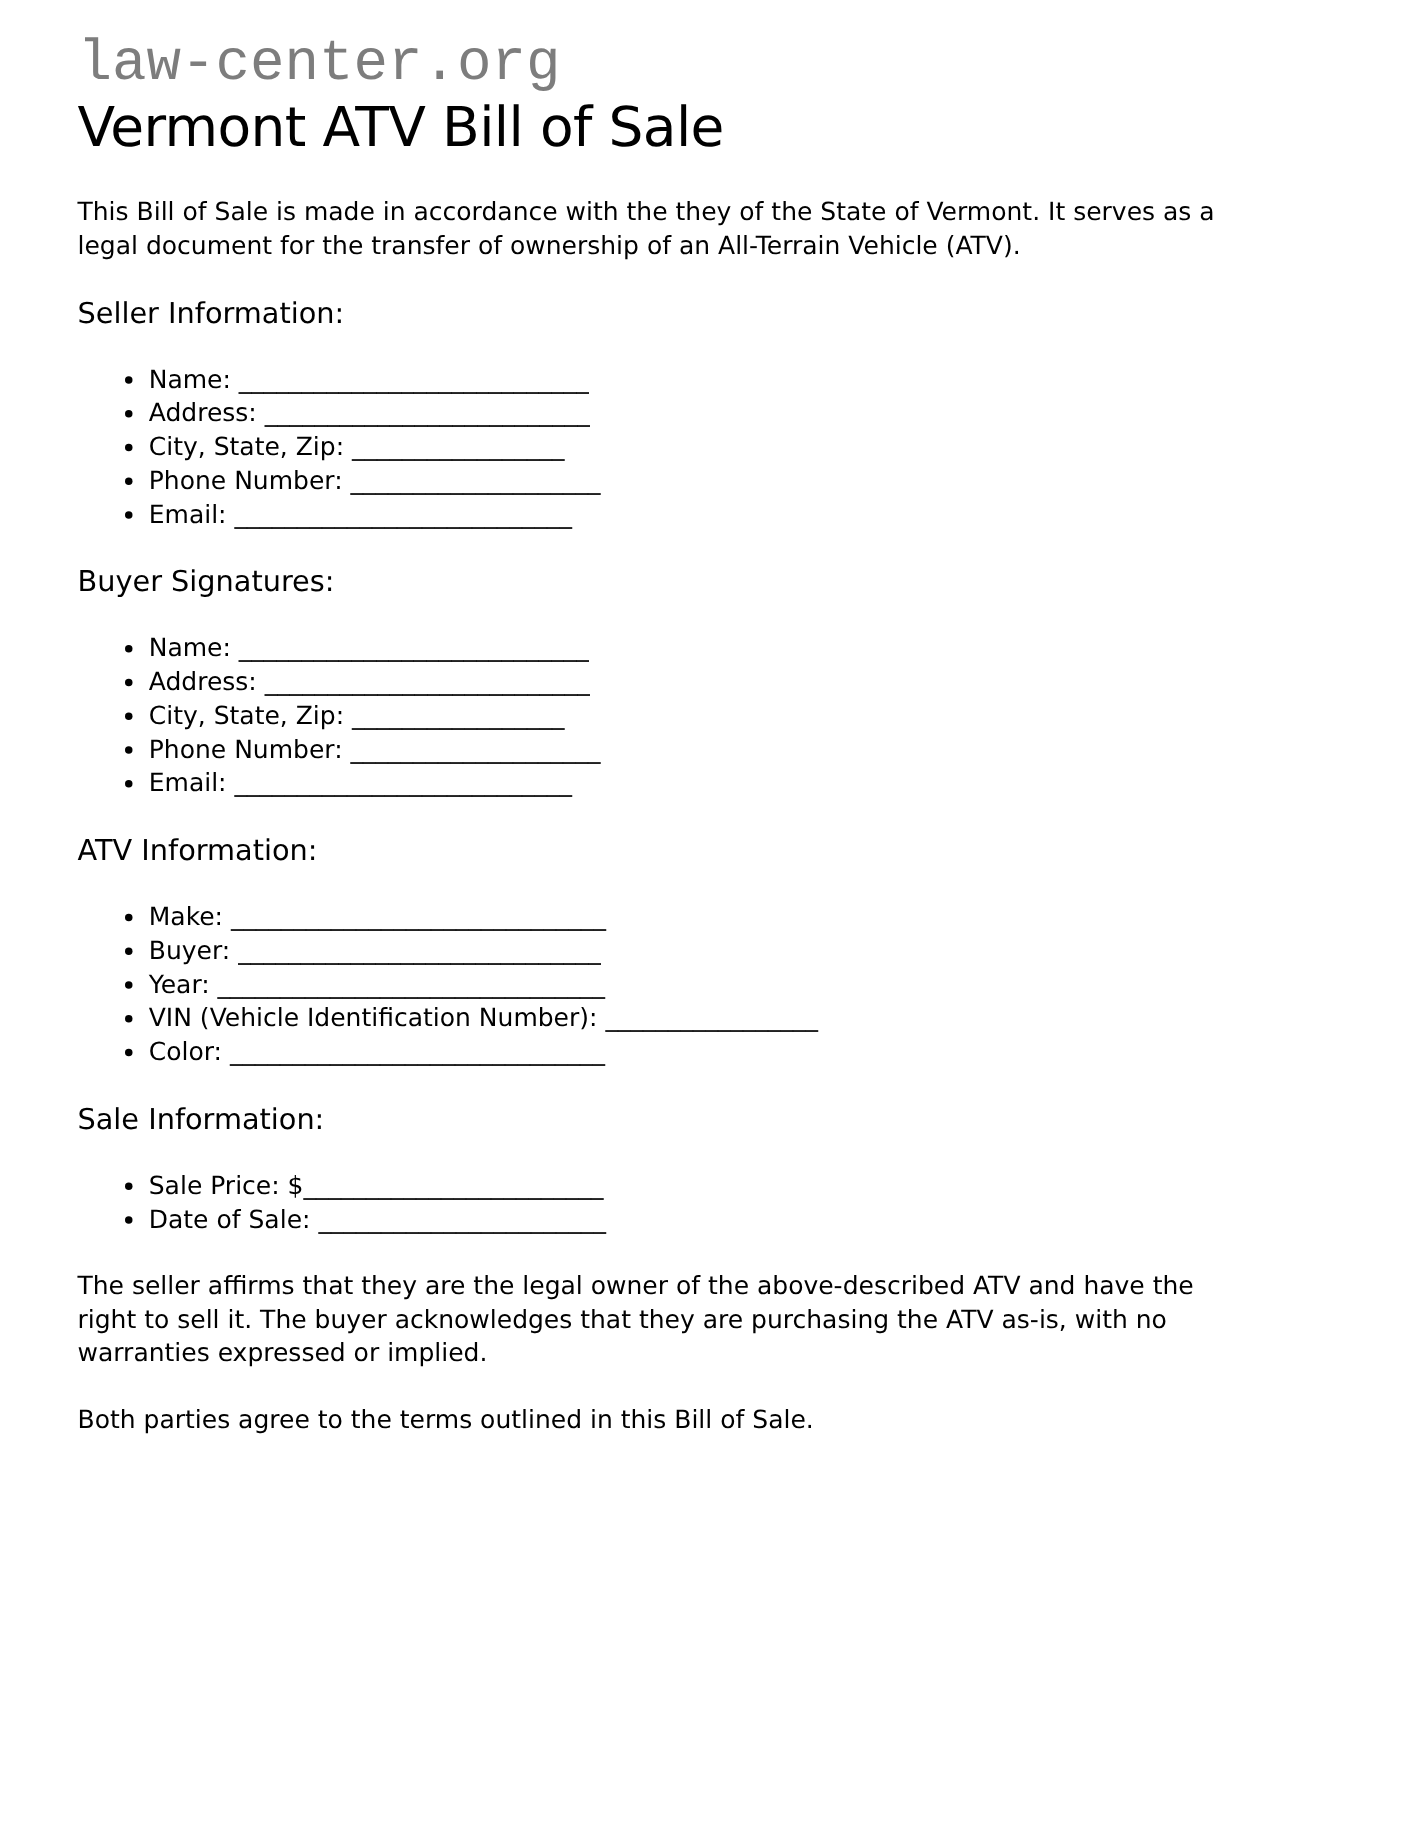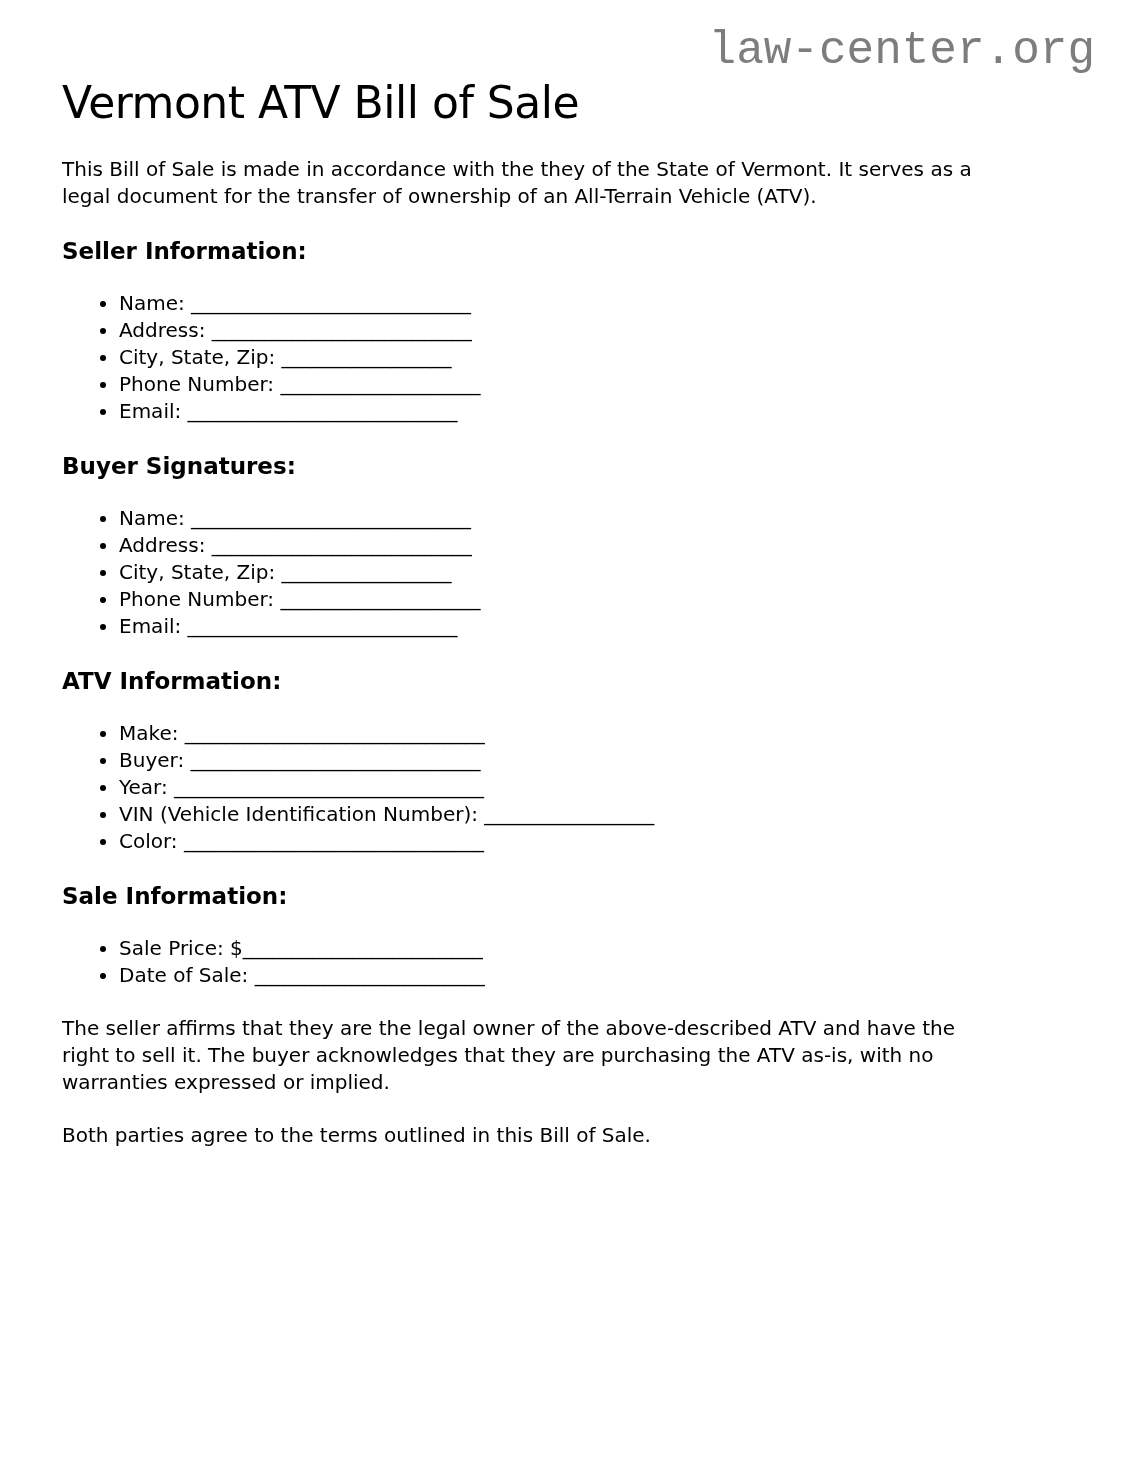--- a/index.html
+++ b/index.html
@@ -15,21 +15,20 @@
     margin: 0 auto;
     padding: 26px 62px 60px 62px;
     background: #ffffff;
     font-family: "DejaVu Sans", sans-serif;
     font-size: 20px;
     line-height: 27px;
     color: #000000;
     overflow: hidden;
   }
   .logo {
-    text-align: right;
     font-family: "Liberation Mono", "DejaVu Sans Mono", monospace;
     font-size: 46px;
     line-height: 50px;
     color: #7d7d7d;
     margin: 0 -24px 0 0;
     white-space: nowrap;
   }
   h1.doc-title {
     font-size: 44px;
     line-height: 50px;
@@ -37,21 +36,21 @@
     margin: 2px 0 28px 0;
     letter-spacing: -0.5px;
   }
   p.para {
     margin: 26px 0;
     white-space: pre-line;
   }
   h3.section-heading {
     font-size: 23px;
     line-height: 30px;
-    font-weight: bold;
+    font-weight: normal;
     margin: 26px 0 0 0;
   }
   ul.fill-list, ol.sig-list {
     margin: 24px 0 26px 0;
     padding-left: 57px;
   }
   ul.fill-list li, ol.sig-list li {
     line-height: 27px;
   }
   ol.sig-list {

